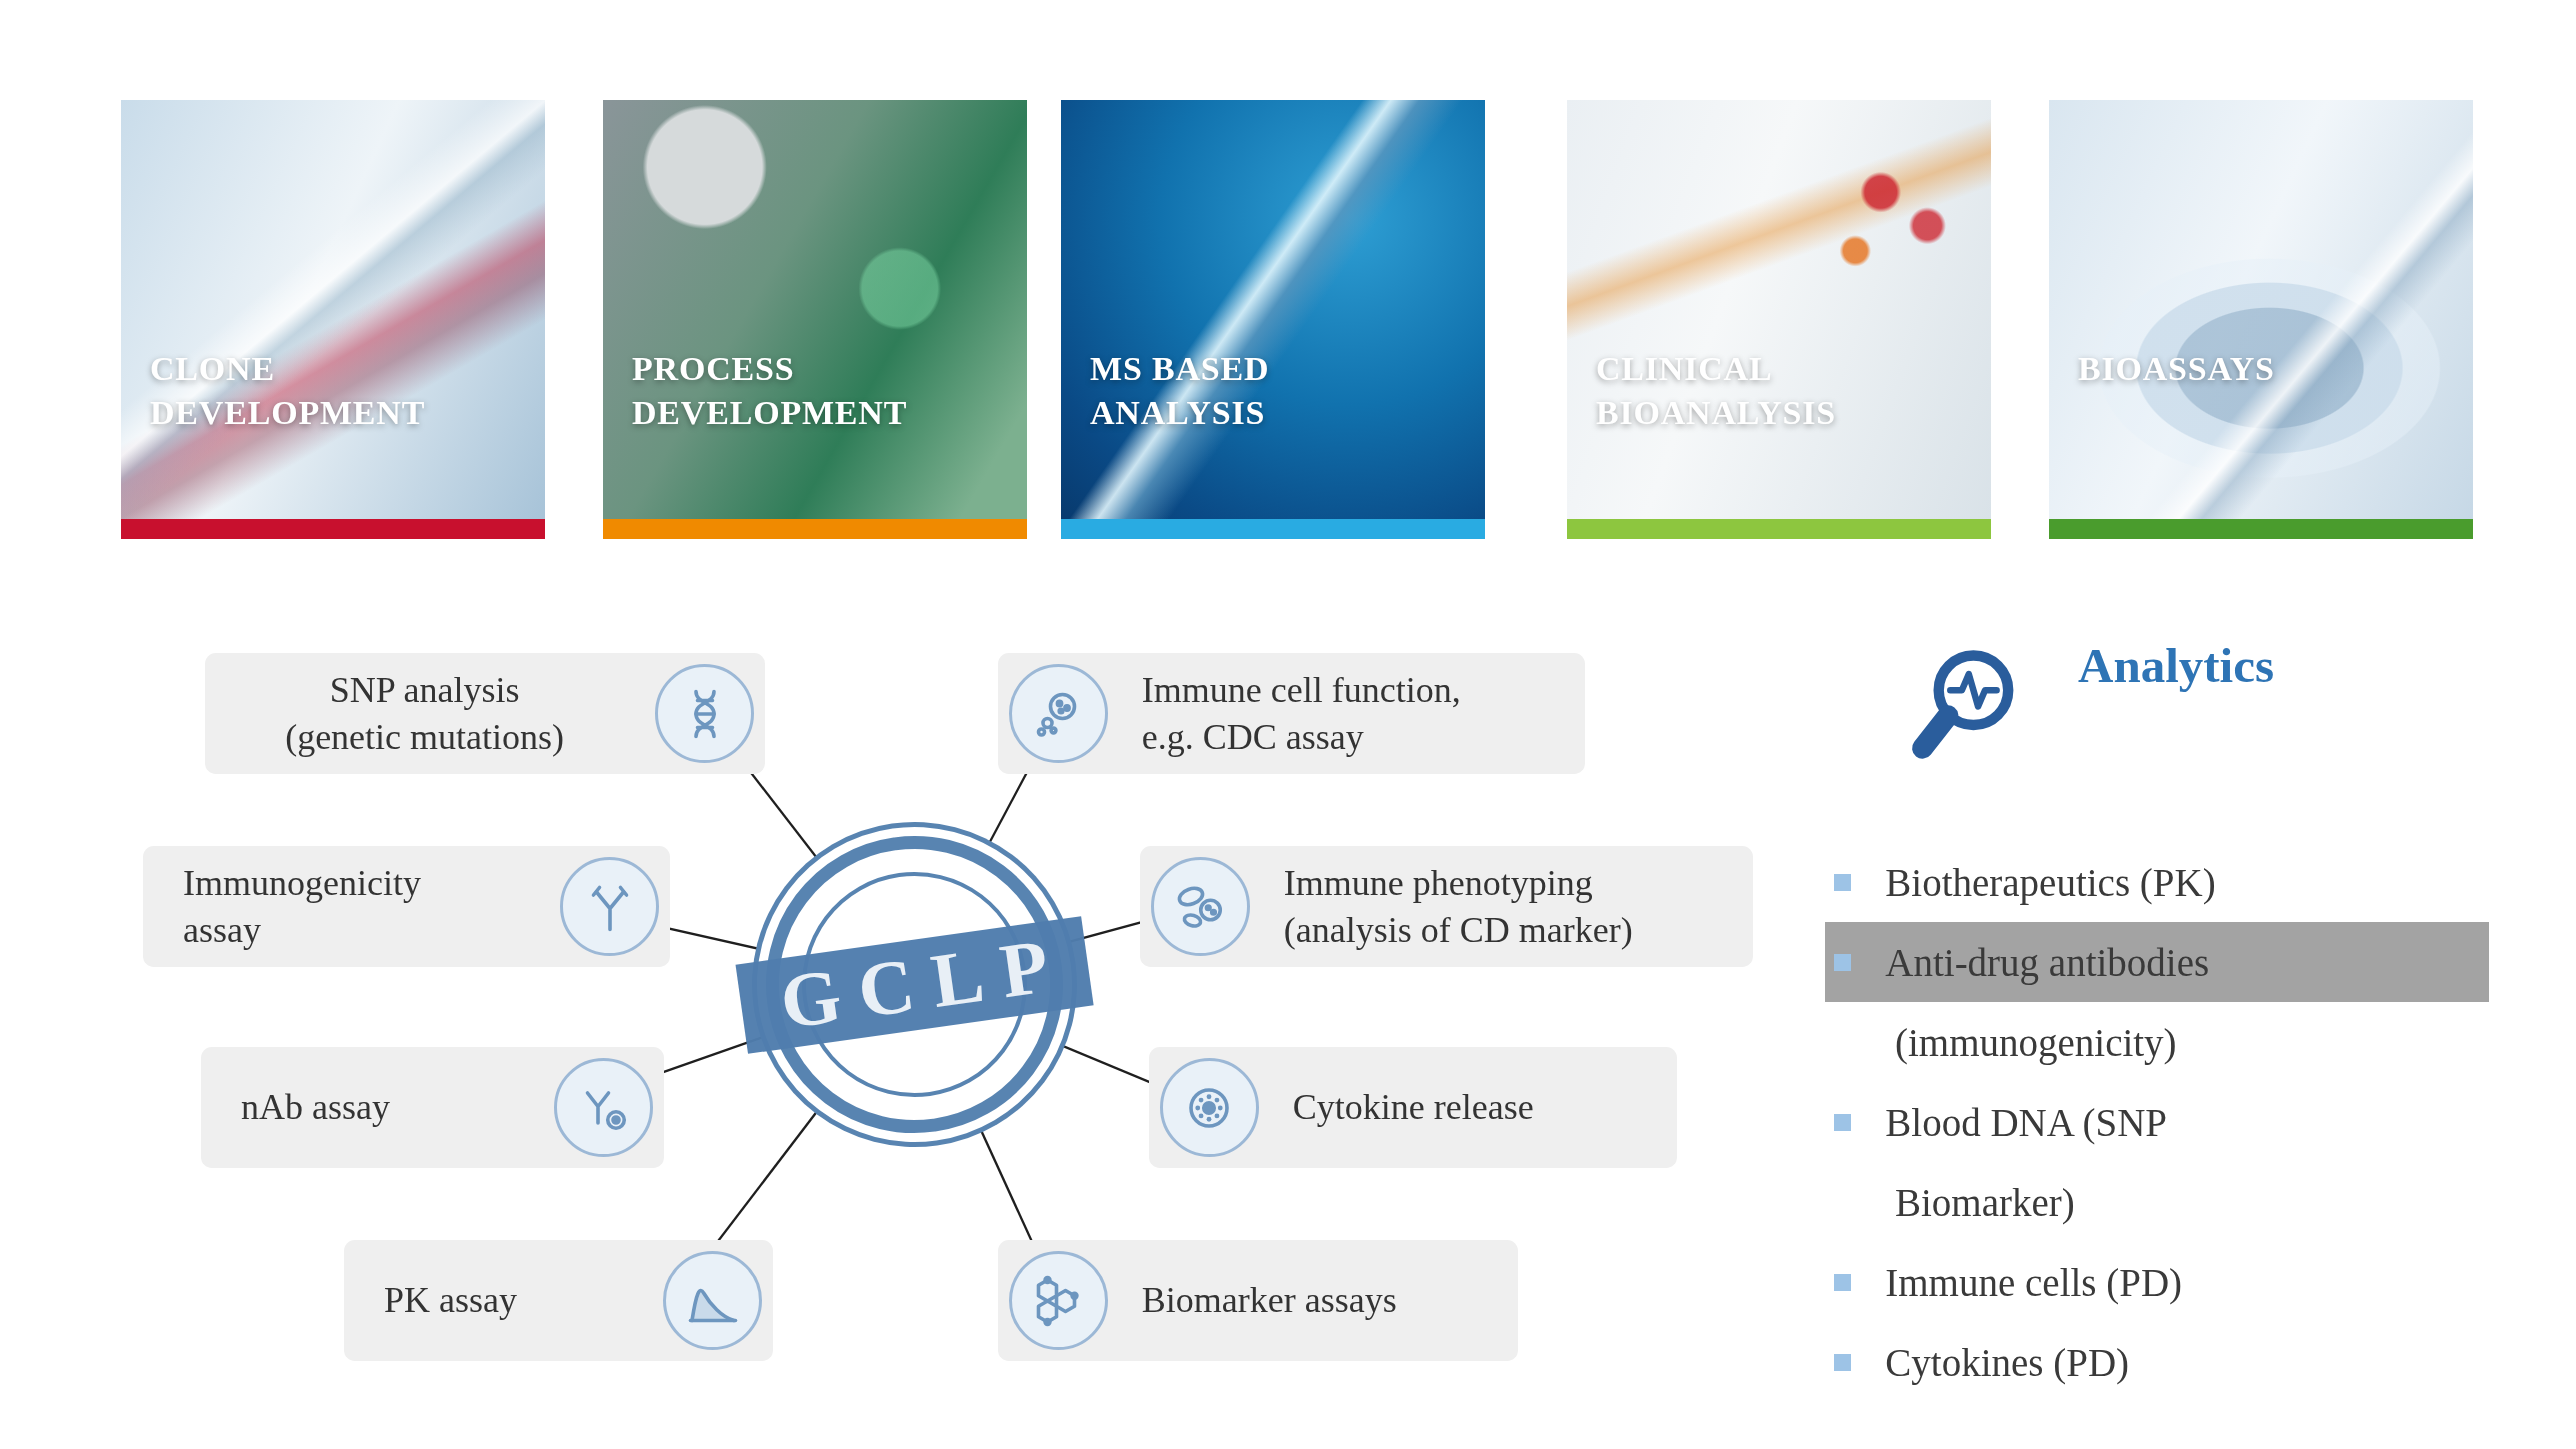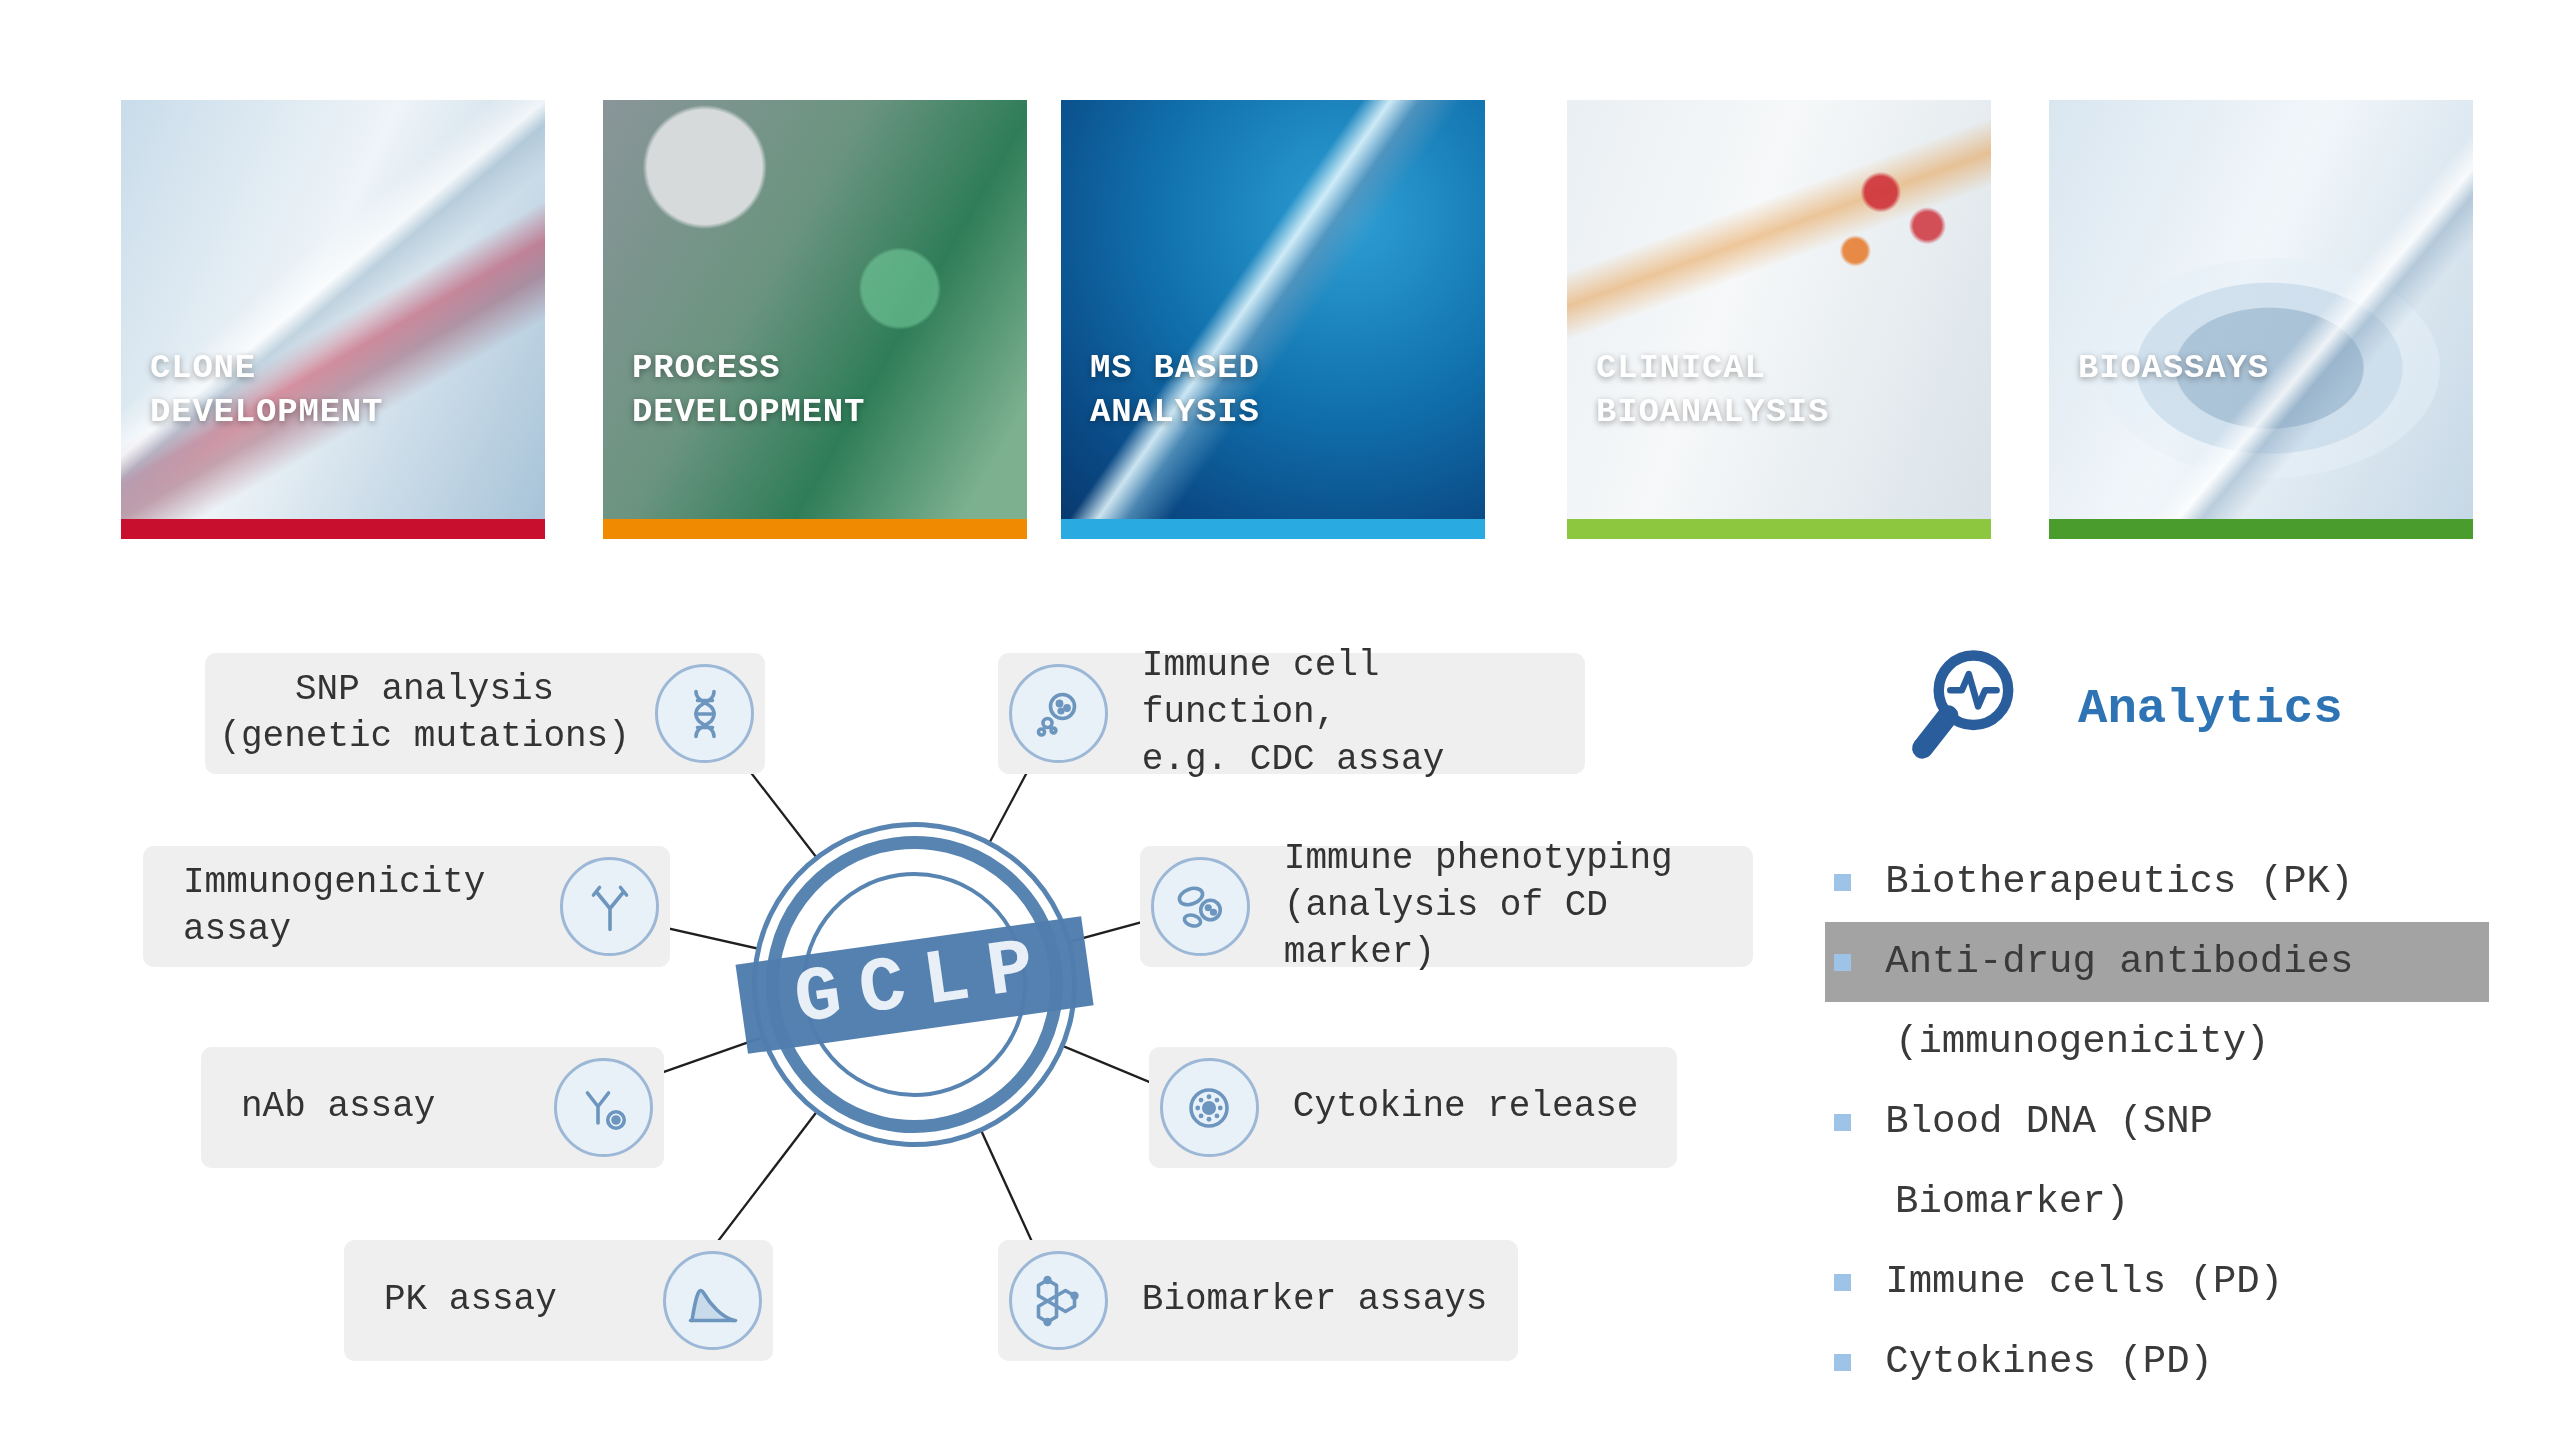--- a/index.html
+++ b/index.html
@@ -1,17 +1,17 @@
 <!DOCTYPE html>
 <html style="font-size:12.4px"><head>
 <meta charset="utf-8">
 <style>
   html,body{margin:0;padding:0;background:#ffffff;}
   .page{position:relative;width:2576px;height:1449px;background:#ffffff;overflow:hidden;
-        font-family:Liberation Mono, monospace;}
+        font-family:Liberation Serif, serif;}
 
   
   .card{position:absolute;top:100px;width:424px;height:439px;}
   .card-img{position:absolute;left:0;right:0;top:0;bottom:20px;}
   .card-bar{position:absolute;left:0;right:0;bottom:0;height:20px;}
   .card-title{position:absolute;left:29px;top:247px;color:#ffffff;font-weight:bold;
               font-size:34px;line-height:1.28;letter-spacing:0.8px;
               text-shadow:0 1.5px 6.2px rgba(0,0,0,.35);}
   .img-1{background:
     linear-gradient(140deg, rgba(255,255,255,0) 40%, rgba(255,255,255,.7) 46%, rgba(150,180,200,.5) 49%, rgba(255,255,255,0) 55%),
@@ -58,21 +58,21 @@
   .stamp .ring{position:absolute;border-radius:50%;box-sizing:border-box;}
   .stamp .r2{left:9.3px;top:9.3px;right:9.3px;bottom:9.3px;border:13px solid rgba(79,125,173,.95);}
   .stamp .r3{left:45px;top:45px;right:45px;bottom:45px;border:4.6px solid rgba(79,125,173,.95);}
   .stamp .band{position:absolute;left:-17px;right:-17px;top:50%;height:90px;
                transform:translateY(-50%);background:rgba(79,125,173,.97);
                display:flex;align-items:center;justify-content:center;}
   .stamp .band span{color:#e8eff6;font-size:77px;font-weight:bold;
                     letter-spacing:18.5px;padding-left:18.5px;}
 
   
-  .analytics-header{position:absolute;left:1897px;top:637px;display:flex;align-items:center;gap:42px;z-index:2;}
+  .analytics-header{position:absolute;left:1897px;top:637px;display:flex;align-items:flex-start;gap:42px;z-index:2;}
   .analytics-title{font-size:49px;font-weight:bold;color:#2e74b5;}
   .analytics-list{position:absolute;left:1825px;top:842px;width:664px;z-index:2;
                   font-size:39px;color:#3a3a3a;}
   .a-line{display:flex;align-items:center;min-height:80px;padding-left:9.3px;box-sizing:border-box;}
   .a-line .bullet{flex:none;width:17px;height:17px;background:#9dc3e6;margin-right:34px;}
   .a-line.cont{padding-left:70px;}
   .a-line.hl{background:#a3a3a3;}
 </style>
 </head>
 <body>

